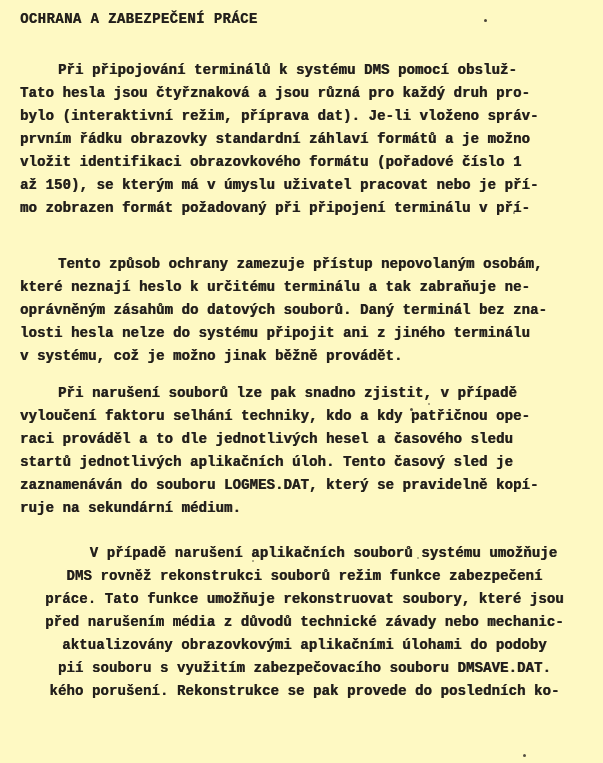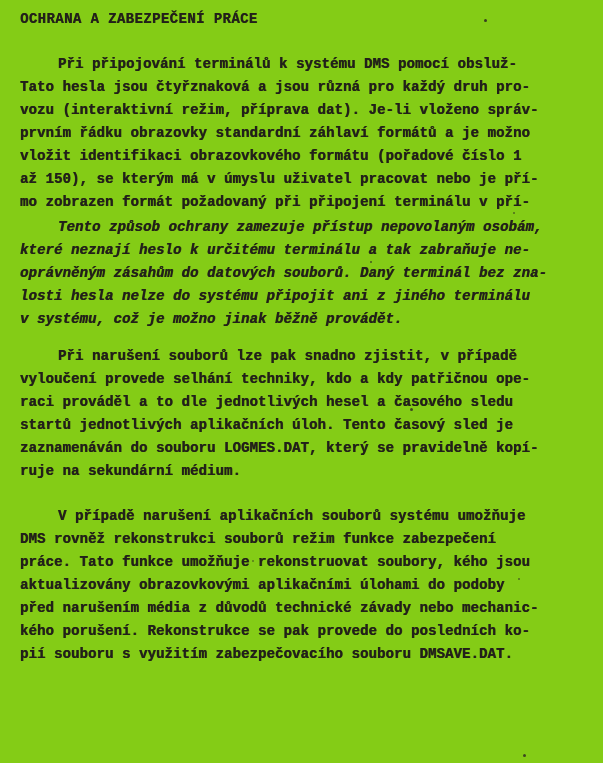--- a/index.html
+++ b/index.html
@@ -4,44 +4,44 @@
 <style>
   html, body {
     margin: 0;
     padding: 0;
     background: #e8e8e6;
   }
   .page {
     position: relative;
     width: 603px;
     height: 763px;
-    background: #84cc16;
+    background: #fef9c3;
     overflow: hidden;
     font-family: "Liberation Mono", "DejaVu Sans Mono", monospace;
     font-weight: 700;
     color: #221f1b;
     box-sizing: border-box;
     padding: 8px 14px 0 20px;
   }
   .title {
     margin: 0;
     font-size: 14px;
     line-height: 23px;
     font-weight: 700;
     letter-spacing: 0.4px;
     white-space: pre;
     text-shadow: 0.4px 0.4px 0.5px rgba(25, 22, 18, 0.75);
   }
   .paragraph {
     margin: 0;
   }
-  .paragraph.p1 { margin-top: 22px; }
-  .paragraph.p2 { margin-top: 2px; font-style: italic; }
+  .paragraph.p1 { margin-top: 28px; }
+  .paragraph.p2 { margin-top: 33px; }
   .paragraph.p3 { margin-top: 14px; }
-  .paragraph.p4 { margin-top: 22px; }
+  .paragraph.p4 { margin-top: 22px; text-align: center; }
   .line {
     font-size: 14px;
     line-height: 23px;
     white-space: pre;
     letter-spacing: 0.1px;
     text-shadow: 0.4px 0.4px 0.5px rgba(25, 22, 18, 0.7),
                  -0.2px 0.2px 0.3px rgba(25, 22, 18, 0.35);
   }
   .line.indent {
     text-indent: 38px;
@@ -65,52 +65,52 @@
 </head>
 <body>
 
 <div class="page">
 
   <h1 class="title">OCHRANA A ZABEZPEČENÍ PRÁCE</h1>
 
   <div class="paragraph p1">
     <div class="line indent">Při připojování terminálů k systému DMS pomocí obsluž-</div>
     <div class="line">Tato hesla jsou čtyřznaková a jsou různá pro každý druh pro-</div>
-    <div class="line">vozu (interaktivní režim, příprava dat). Je-li vloženo správ-</div>
+    <div class="line">bylo (interaktivní režim, příprava dat). Je-li vloženo správ-</div>
     <div class="line">prvním řádku obrazovky standardní záhlaví formátů a je možno</div>
     <div class="line">vložit identifikaci obrazovkového formátu (pořadové číslo 1</div>
     <div class="line">až 150), se kterým má v úmyslu uživatel pracovat nebo je pří-</div>
     <div class="line">mo zobrazen formát požadovaný při připojení terminálu v pří-</div>
   </div>
 
   <div class="paragraph p2">
     <div class="line indent">Tento způsob ochrany zamezuje přístup nepovolaným osobám,</div>
     <div class="line">které neznají heslo k určitému terminálu a tak zabraňuje ne-</div>
     <div class="line">oprávněným zásahům do datových souborů. Daný terminál bez zna-</div>
     <div class="line">losti hesla nelze do systému připojit ani z jiného terminálu</div>
     <div class="line">v systému, což je možno jinak běžně provádět.</div>
   </div>
 
   <div class="paragraph p3">
     <div class="line indent">Při narušení souborů lze pak snadno zjistit, v případě</div>
-    <div class="line">vyloučení provede selhání techniky, kdo a kdy patřičnou ope-</div>
+    <div class="line">vyloučení faktoru selhání techniky, kdo a kdy patřičnou ope-</div>
     <div class="line">raci prováděl a to dle jednotlivých hesel a časového sledu</div>
     <div class="line">startů jednotlivých aplikačních úloh. Tento časový sled je</div>
     <div class="line">zaznamenáván do souboru LOGMES.DAT, který se pravidelně kopí-</div>
     <div class="line">ruje na sekundární médium.</div>
   </div>
 
   <div class="paragraph p4">
     <div class="line indent">V případě narušení aplikačních souborů systému umožňuje</div>
     <div class="line">DMS rovněž rekonstrukci souborů režim funkce zabezpečení</div>
-    <div class="line">práce. Tato funkce umožňuje rekonstruovat soubory, kého jsou</div>
+    <div class="line">práce. Tato funkce umožňuje rekonstruovat soubory, které jsou</div>
+    <div class="line">před narušením média z důvodů technické závady nebo mechanic-</div>
     <div class="line">aktualizovány obrazovkovými aplikačními úlohami do podoby</div>
-    <div class="line">před narušením média z důvodů technické závady nebo mechanic-</div>
+    <div class="line">pií souboru s využitím zabezpečovacího souboru DMSAVE.DAT.</div>
     <div class="line">kého porušení. Rekonstrukce se pak provede do posledních ko-</div>
-    <div class="line">pií souboru s využitím zabezpečovacího souboru DMSAVE.DAT.</div>
   </div>
 
   <div class="speck s1"></div>
   <div class="speck s2"></div>
   <div class="speck s3"></div>
   <div class="speck s4"></div>
   <div class="speck s5"></div>
   <div class="speck s6"></div>
   <div class="speck s7"></div>
   <div class="speck s8"></div>

